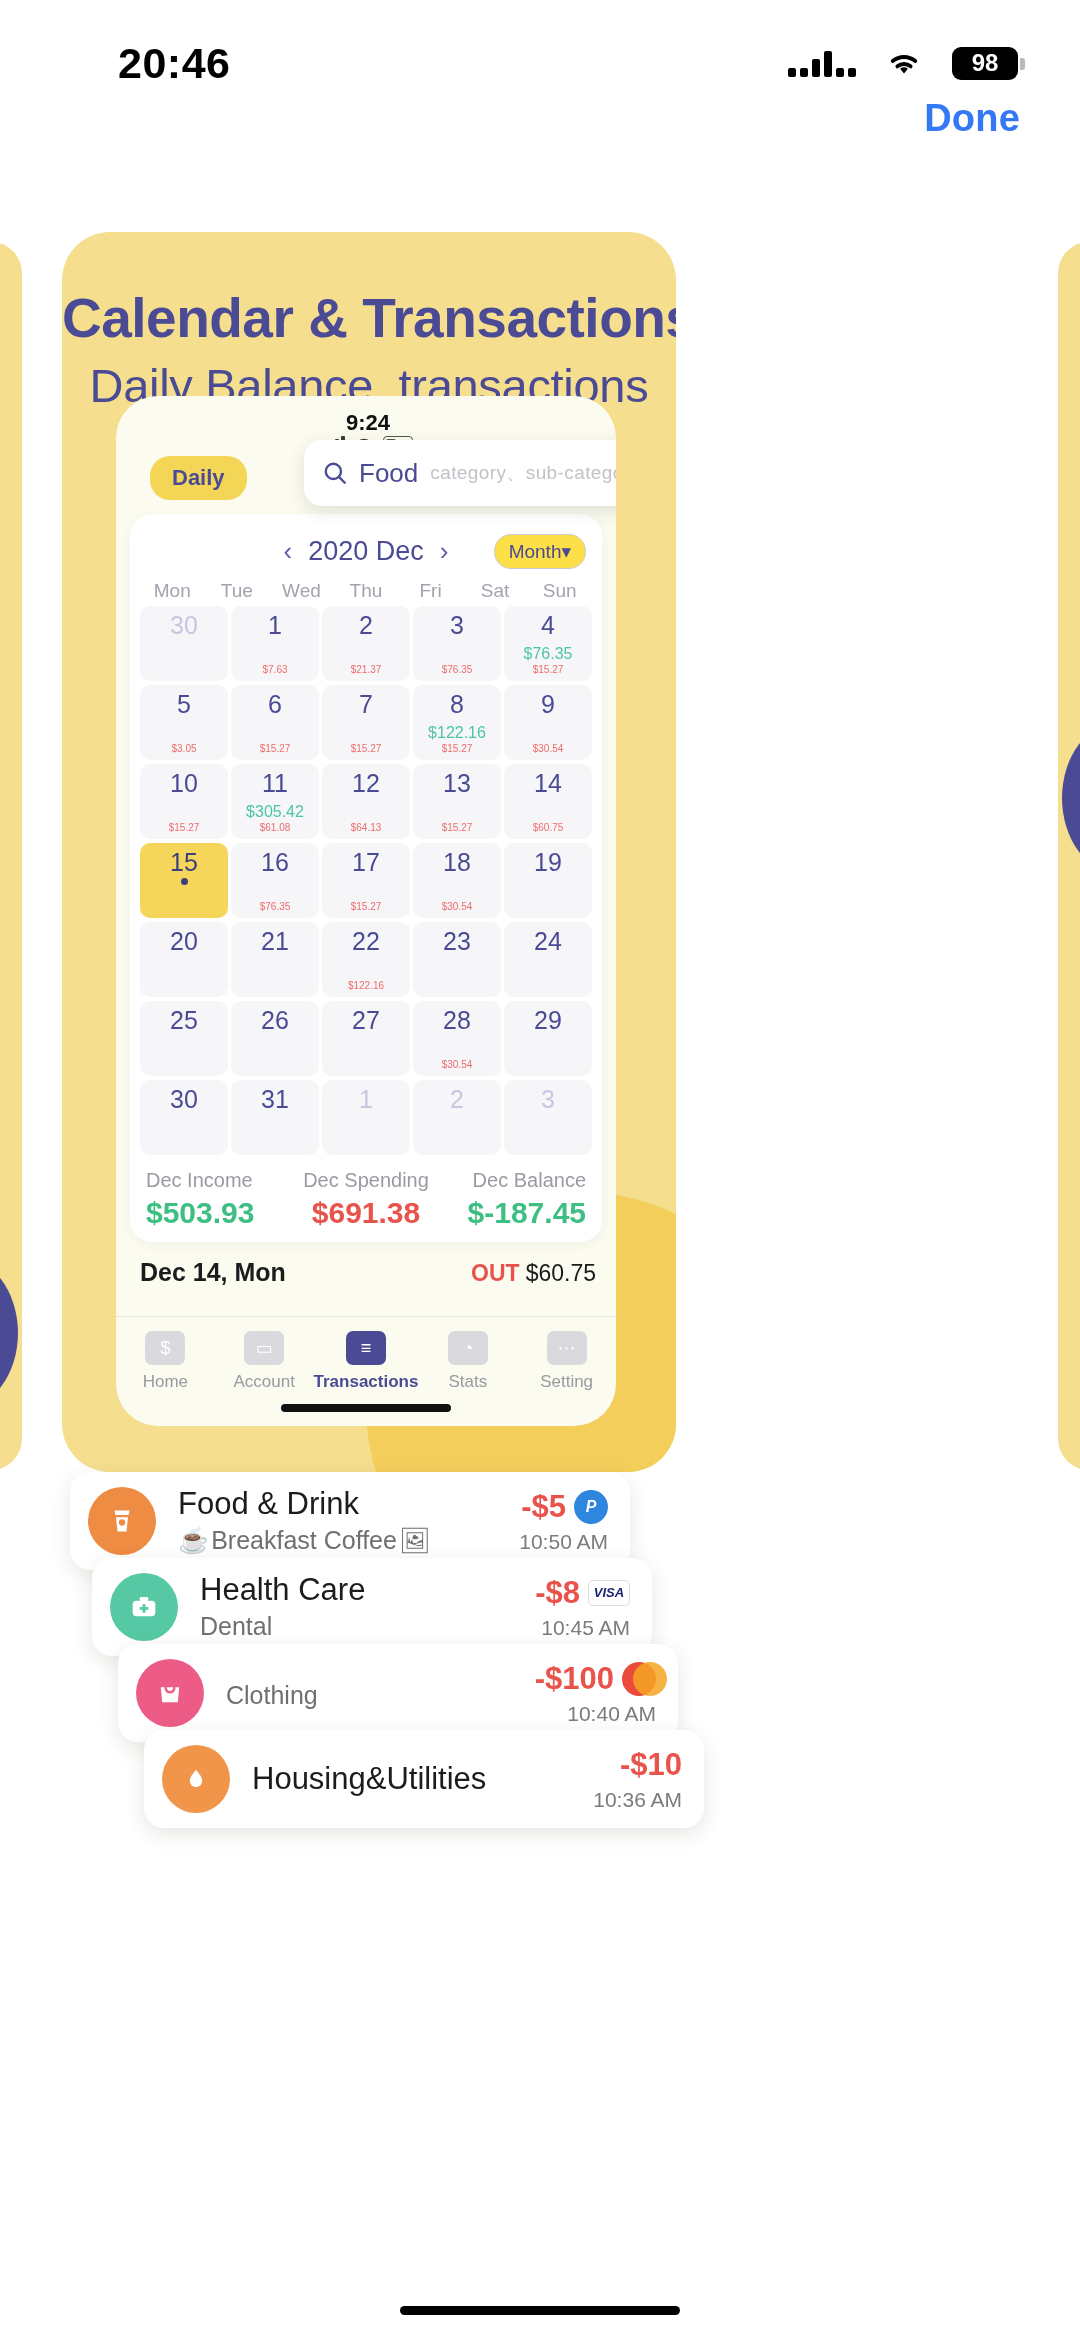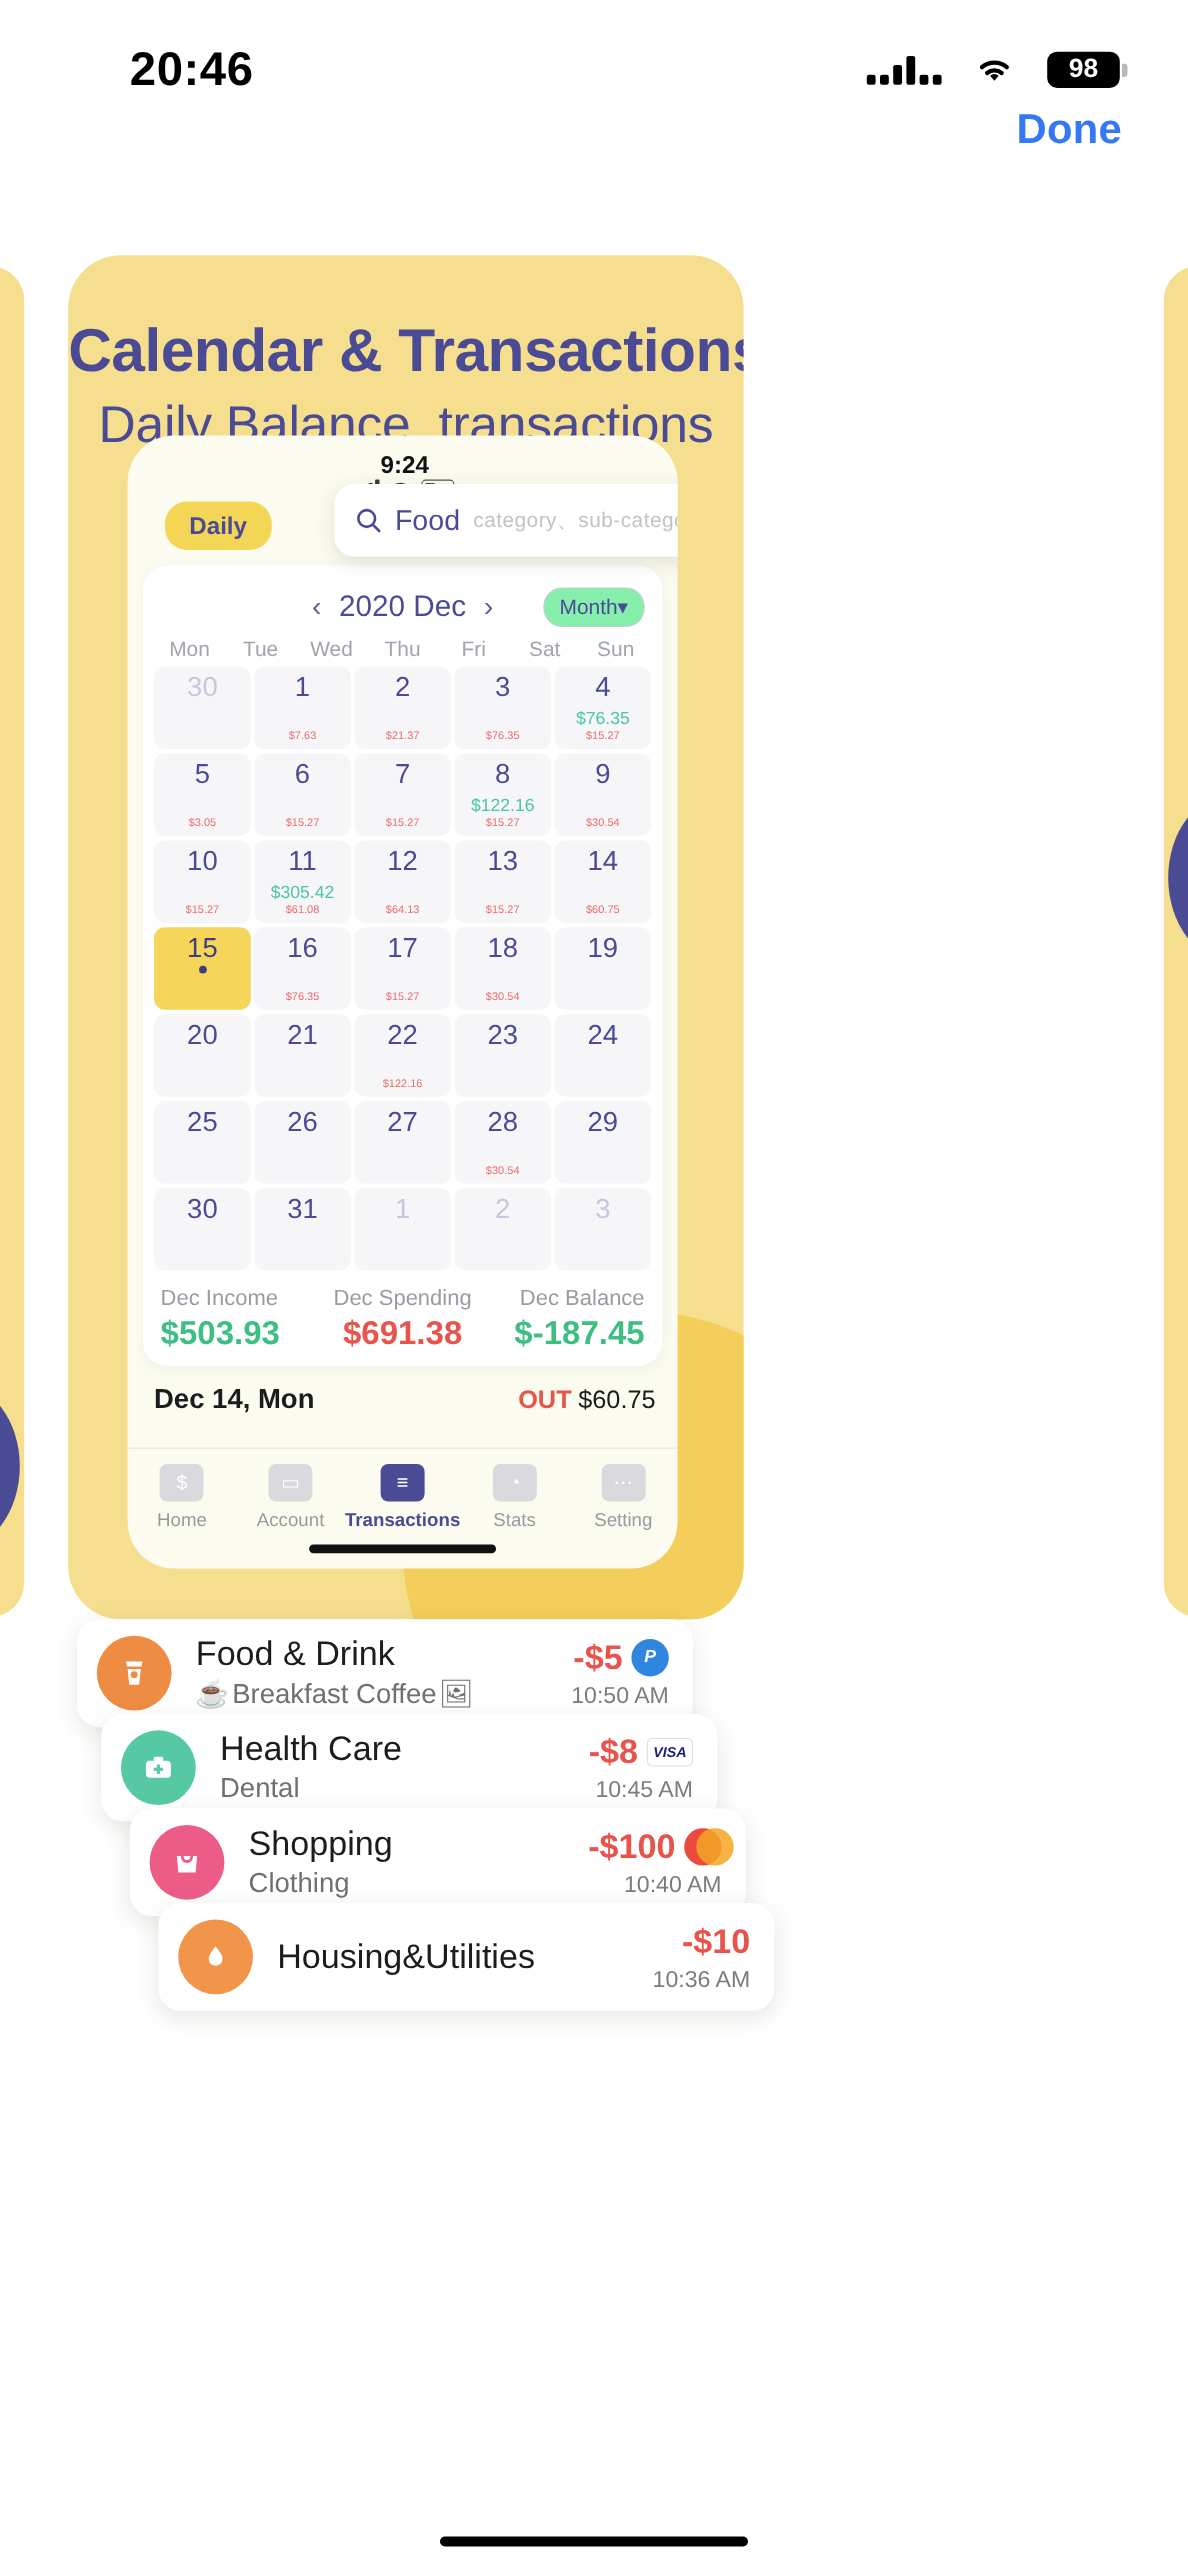--- a/index.html
+++ b/index.html
@@ -133,21 +133,21 @@
   }
   .cal-head {
     display: flex; align-items: center; justify-content: center;
     position: relative; height: 46px;
   }
   .cal-nav { color: #5b5bab; font-size: 26px; padding: 0 16px; cursor: pointer; line-height:1; }
   .cal-month { font-size: 27px; color: #4A4B94; font-weight: 500; }
   .cal-mode {
     position: absolute; right: 6px; top: 6px;
     border: 1.5px solid #c9c9d8; border-radius: 17px;
-    font-size: 19px; color: #4A4B94; padding: 5px 14px; background:#86efac;
+    font-size: 19px; color: #4A4B94; padding: 5px 14px; background:#fde047;
   }
   .cal-dows { display: grid; grid-template-columns: repeat(7,1fr); margin: 6px 0 4px; }
   .cal-dows div { text-align: center; font-size: 19px; color: #a3a3ad; }
   .cal-grid { display: grid; grid-template-columns: repeat(5,1fr); gap: 4px 3px; }
   .cell {
     background: #F6F6F8; border-radius: 10px; height: 75px;
     display: flex; flex-direction: column; align-items: center;
     padding-top: 6px; position: relative;
   }
   .cell .dnum { font-size: 25px; color: #4A4B94; line-height: 1.05; }
@@ -598,21 +598,20 @@
       </div>
     </div>
       <div class="tx" style="left:118px;top:1644px;width:560px;">
       <div class="tx-ico" style="background:#EC5C86">
         <svg viewBox="0 0 24 24" width="34" height="34">
             <path d="M5.5 8h13l-1 10.5h-11z" fill="#fff"></path>
             <path d="M9 8.5a3 3 0 0 0 6 0" stroke="#EC5C86" stroke-width="1.8" fill="none" stroke-linecap="round"></path>
           </svg>
       </div>
       <div class="tx-body">
-        <div class="tx-name">Shopping</div>
         <div class="tx-note">
 
          <span>Clothing</span>
 
        </div>
       </div>
       <div class="tx-right">
         <div class="tx-amt-row">
           <span class="tx-amt">-$100</span>
           <span class="pay mc"></span>

